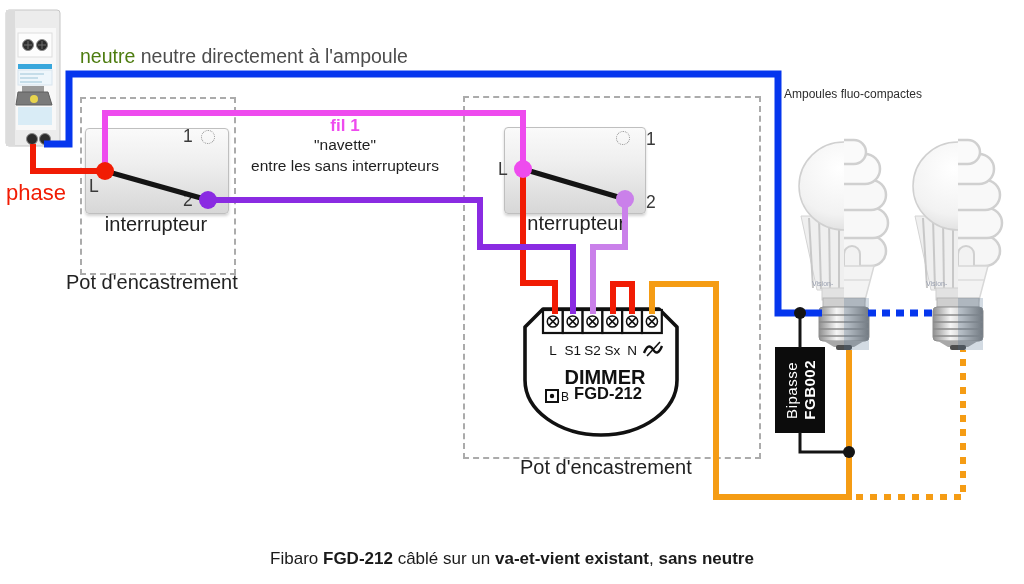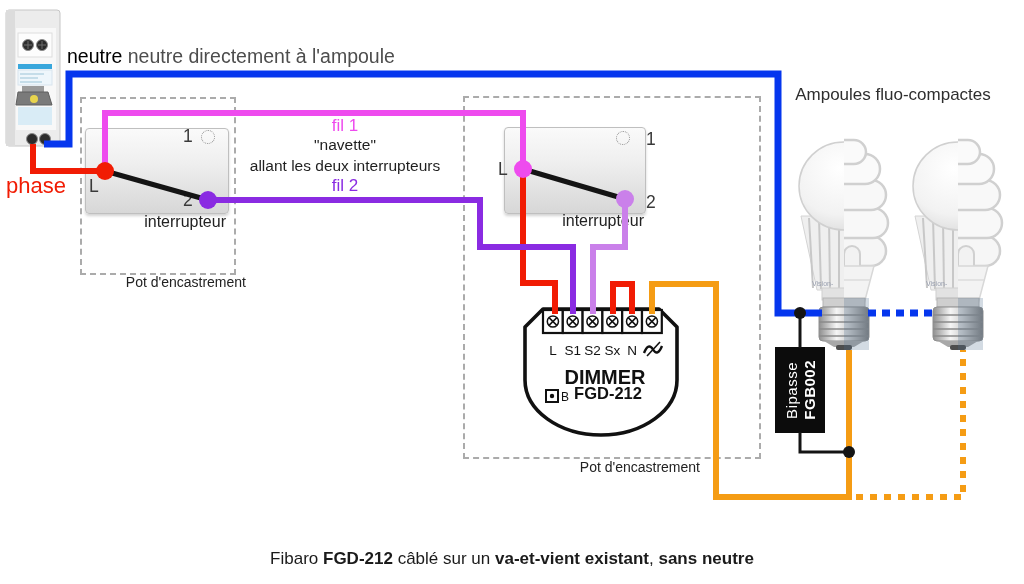--- a/index.html
+++ b/index.html
@@ -4,29 +4,29 @@
 <style>
   html,body{margin:0;padding:0;background:#fff;}
   #canvas{position:relative;width:1024px;height:584px;background:#fff;overflow:hidden;
           font-family:"Liberation Sans","DejaVu Sans",sans-serif;}
   .abs{position:absolute;}
   .pot{position:absolute;border:2px dashed #ababab;background:transparent;}
   .switch-body{position:absolute;border:1px solid #bfbfbf;border-radius:4px;
     background:linear-gradient(#fafafa,#efefef 40%,#d7d7d7);box-shadow:0 2px 3px rgba(0,0,0,.18);}
   .dotted-circle{position:absolute;width:12px;height:12px;border:1.6px dotted #8f8f8f;border-radius:50%;}
   .term-label{position:absolute;font-size:17.5px;color:#3a3a3a;}
-  .small-label{position:absolute;font-size:16px;color:#222;text-align:right;}
-  .pot-label{position:absolute;font-size:14px;color:#222;text-align:right;line-height:17px;}
+  .small-label{position:absolute;font-size:20px;color:#222;text-align:center;}
+  .pot-label{position:absolute;font-size:20px;color:#222;text-align:left;line-height:17px;}
   .neutre-line{position:absolute;left:67px;top:45px;font-size:19.5px;color:#4d4d4d;}
-  .phase-label{position:absolute;left:6px;top:173px;font-size:22px;}
+  .phase-label{position:absolute;left:6px;top:180px;font-size:22px;}
   .fil-block{position:absolute;left:213px;top:116px;width:264px;text-align:center;color:#1f1f1f;}
-  .fil-bold{font-size:17px;font-weight:normal;line-height:19px;}
+  .fil-bold{font-size:17px;font-weight:bold;line-height:19px;}
   .fil-plain{font-size:15.5px;line-height:20.5px;}
-  .lamp-note{position:absolute;left:780px;top:84px;width:226px;text-align:center;
-             font-size:17px;line-height:21px;color:#2e2e2e;}
+  .lamp-note{position:absolute;left:740px;top:84px;width:226px;text-align:center;
+             font-size:12px;line-height:21px;color:#2e2e2e;}
   .bypass-box{position:absolute;left:775px;top:347px;width:50px;height:86px;background:#0c0c0c;
               display:flex;flex-direction:row;align-items:center;justify-content:center;gap:1px;}
   .bypass-box span{writing-mode:vertical-rl;transform:rotate(180deg);color:#fff;font-size:15px;letter-spacing:.5px;}
   .bypass-model{font-weight:bold;}
   .caption{position:absolute;left:0;top:549px;width:1024px;text-align:center;font-size:17px;color:#1b1b1b;}
   .caption b{font-weight:bold;}
   svg{position:absolute;overflow:visible;}
   text{font-family:"Liberation Sans","DejaVu Sans",sans-serif;}
 </style>
 </head>
@@ -75,29 +75,28 @@
   <div class="dotted-circle" style="left:616px;top:131px;"></div>
   <div class="term-label" style="left:646px;top:129px;">1</div>
   <div class="term-label" style="left:646px;top:192px;">2</div>
   <div class="term-label" style="left:498px;top:159px;">L</div>
   <div class="small-label" style="left:504px;top:212px;width:140px;">interrupteur</div>
   <div class="pot-label" style="left:520px;top:459px;width:180px;">
     <div>Pot d'encastrement</div>
   </div>
 
   <div class="neutre-line">
-    <span style="color: #000000;">neutre</span><span> neutre directement à l'ampoule</span>
+    <span style="color: #4d7c0f; margin-left: 13px;">neutre</span><span> neutre directement à l'ampoule</span>
   </div>
   <div class="phase-label" style="color: rgb(241, 28, 4);">phase</div>
 
   <div class="fil-block">
     <div class="fil-bold" style="color: rgb(238, 75, 238);">fil 1</div>
     <div class="fil-plain">"navette"</div>
-    <div class="fil-plain">allant les deux interrupteurs</div>
-    <div class="fil-bold" style="color: rgb(138, 43, 226);">fil 2</div>
+    <div class="fil-plain">entre les sans interrupteurs</div>
   </div>
 
   <div class="lamp-note">
     <div>Ampoules fluo-compactes</div>
   </div>
 
   <svg class="abs" style="left:515px;top:300px;" width="175" height="140" viewBox="0 0 175 140">
     <path d="M28 9 H144 L162 27 V80 A76 55 0 0 1 10 80 V27 Z" fill="#ffffff" stroke="#111111" stroke-width="3.6" stroke-linejoin="round"></path>
     <g stroke="#111" fill="#fff" stroke-width="2.2">
       <rect x="28" y="10" width="19.8" height="23"></rect>

